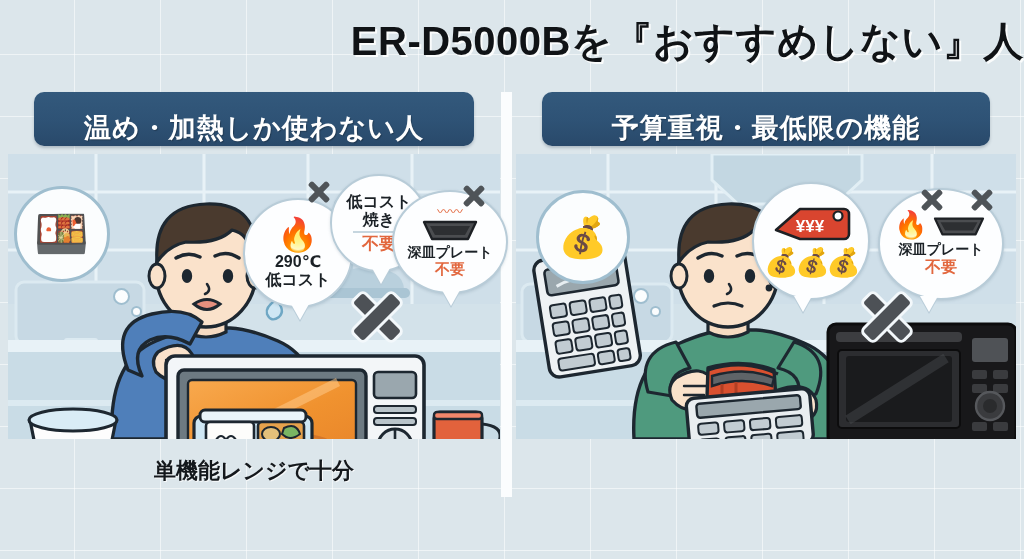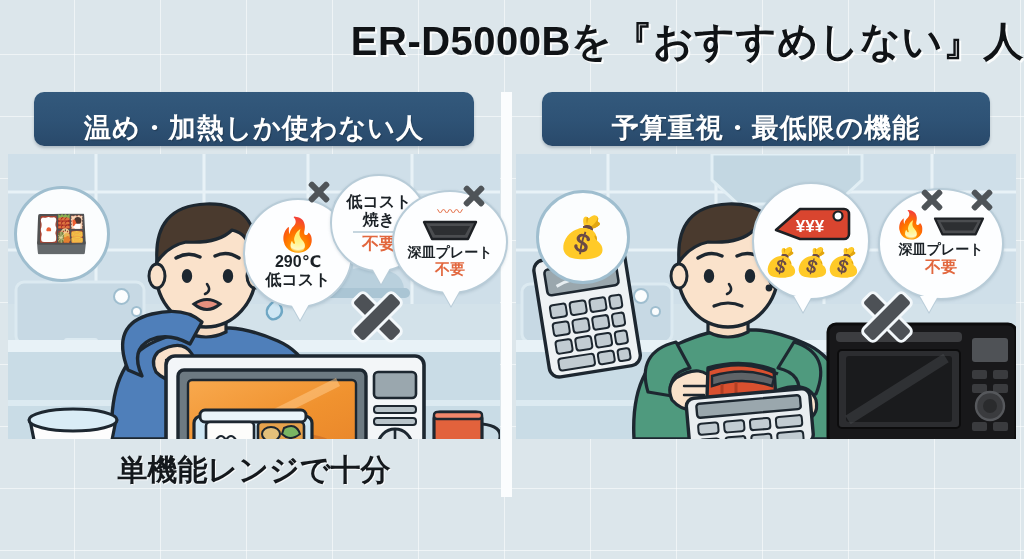--- a/index.html
+++ b/index.html
@@ -54,21 +54,21 @@
     position:absolute;left:0;top:62px;right:0;height:285px;
     overflow:hidden;
   }
   .scene svg{display:block;width:100%;height:100%;}
   
   .caption{
     position:absolute;left:0;right:0;top:352px;height:53px;
     display:flex;align-items:center;justify-content:center;
   }
   .caption span{
-    font-size:30px;font-weight:bold;color:#14181c;white-space:nowrap;
+    font-size:22px;font-weight:bold;color:#14181c;white-space:nowrap;
     text-shadow:1px 1px 0 rgba(255,255,255,.8);
   }
   
   .bub{
     position:absolute;border-radius:50%;
     background:#fdfeff;border:2px solid #b8ccd8;
     box-shadow:0 1px 3px rgba(60,90,110,.18);
     display:flex;flex-direction:column;align-items:center;justify-content:center;
     text-align:center;box-sizing:border-box;
   }

